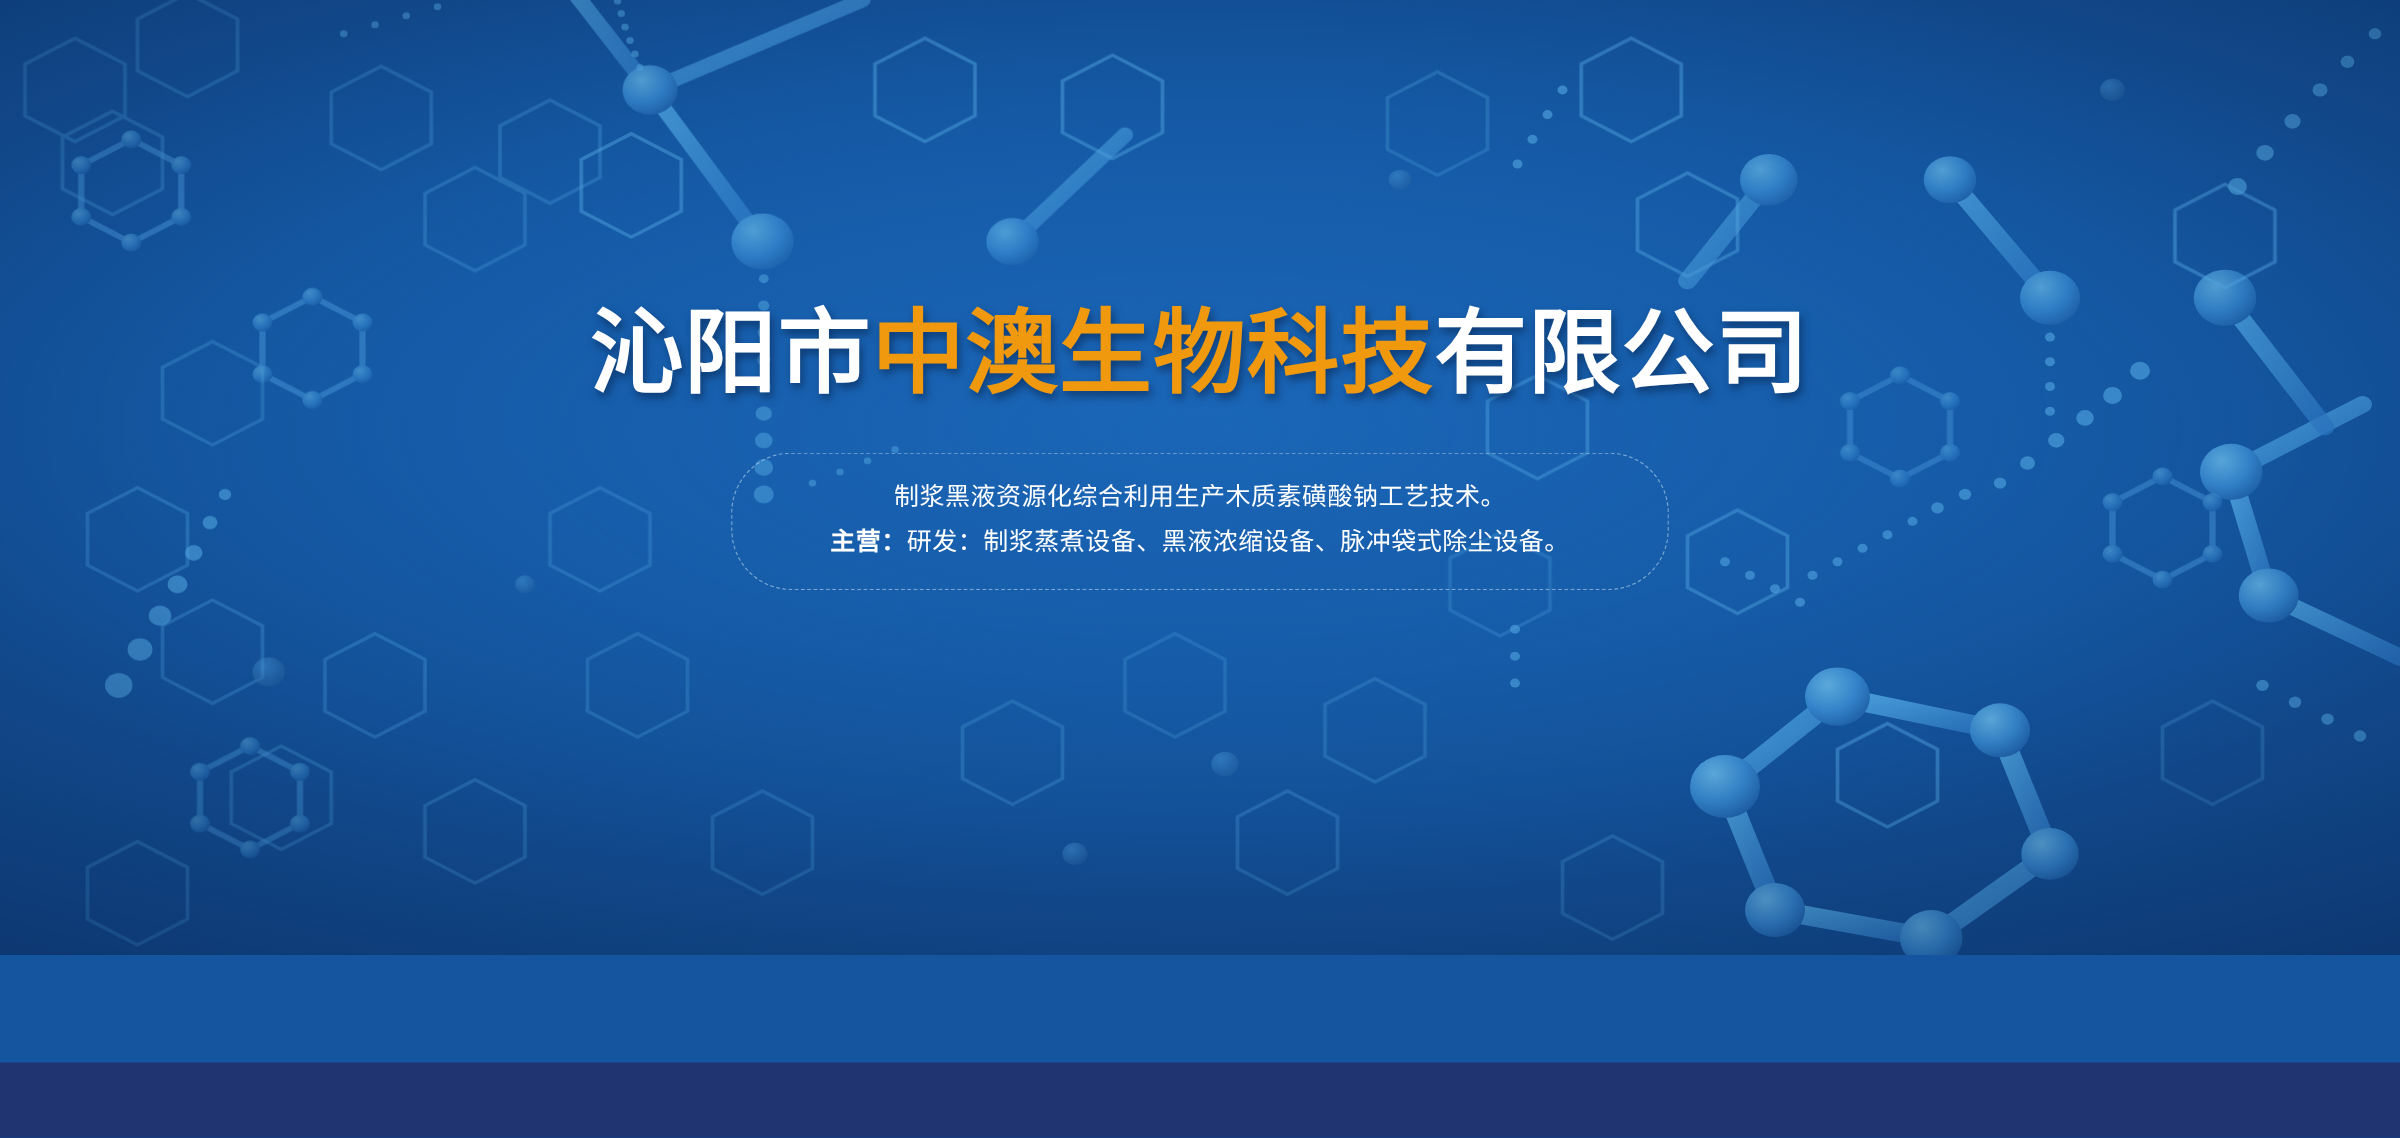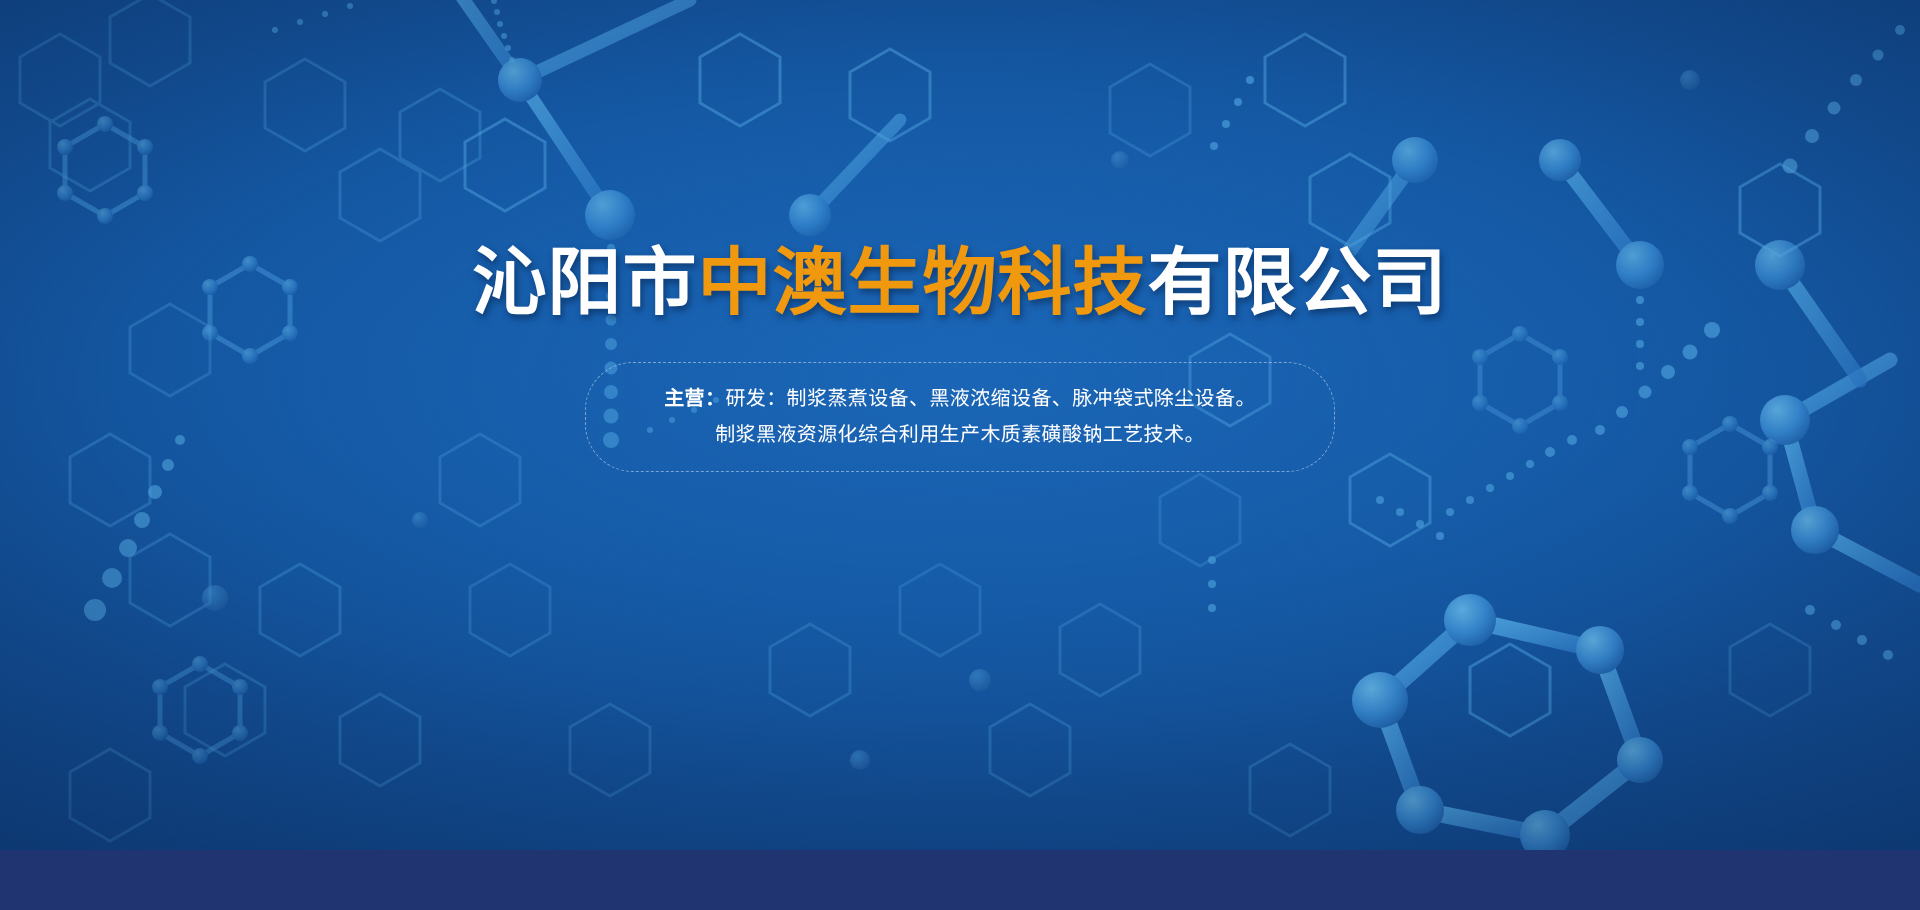--- a/index.html
+++ b/index.html
@@ -21,21 +21,21 @@
     overflow: hidden;
     background: #15549f;
   }
 
   
   .hero {
     position: absolute;
     left: 0;
     top: 0;
     width: 1920px;
-    height: 850px;
+    height: 764px;
     overflow: hidden;
     background:
       radial-gradient(ellipse 115% 95% at 50% 42%,
         #1a63b4 0%,
         #155aa6 30%,
         #12498c 62%,
         #0f3c79 86%,
         #0d3570 100%);
   }
 
@@ -375,24 +375,24 @@
 
     <div class="hero-vignette"></div>
 
     <div class="hero-content">
 
       <h1 class="hero-title">
         <span class="seg-white">沁阳市</span><span class="seg-accent">中澳生物科技</span><span class="seg-white">有限公司</span>
       </h1>
 
       <div class="hero-desc">
+        <div class="desc-line">制浆黑液资源化综合利用生产木质素磺酸钠工艺技术。</div>
         <div class="desc-line">
           <span class="desc-label">主营：</span><span>研发：制浆蒸煮设备、黑液浓缩设备、脉冲袋式除尘设备。</span>
         </div>
-        <div class="desc-line">制浆黑液资源化综合利用生产木质素磺酸钠工艺技术。</div>
       </div>
 
 
     </div>
   </section>
 
   <div class="bottom-bar"></div>
 
 </div>
 

